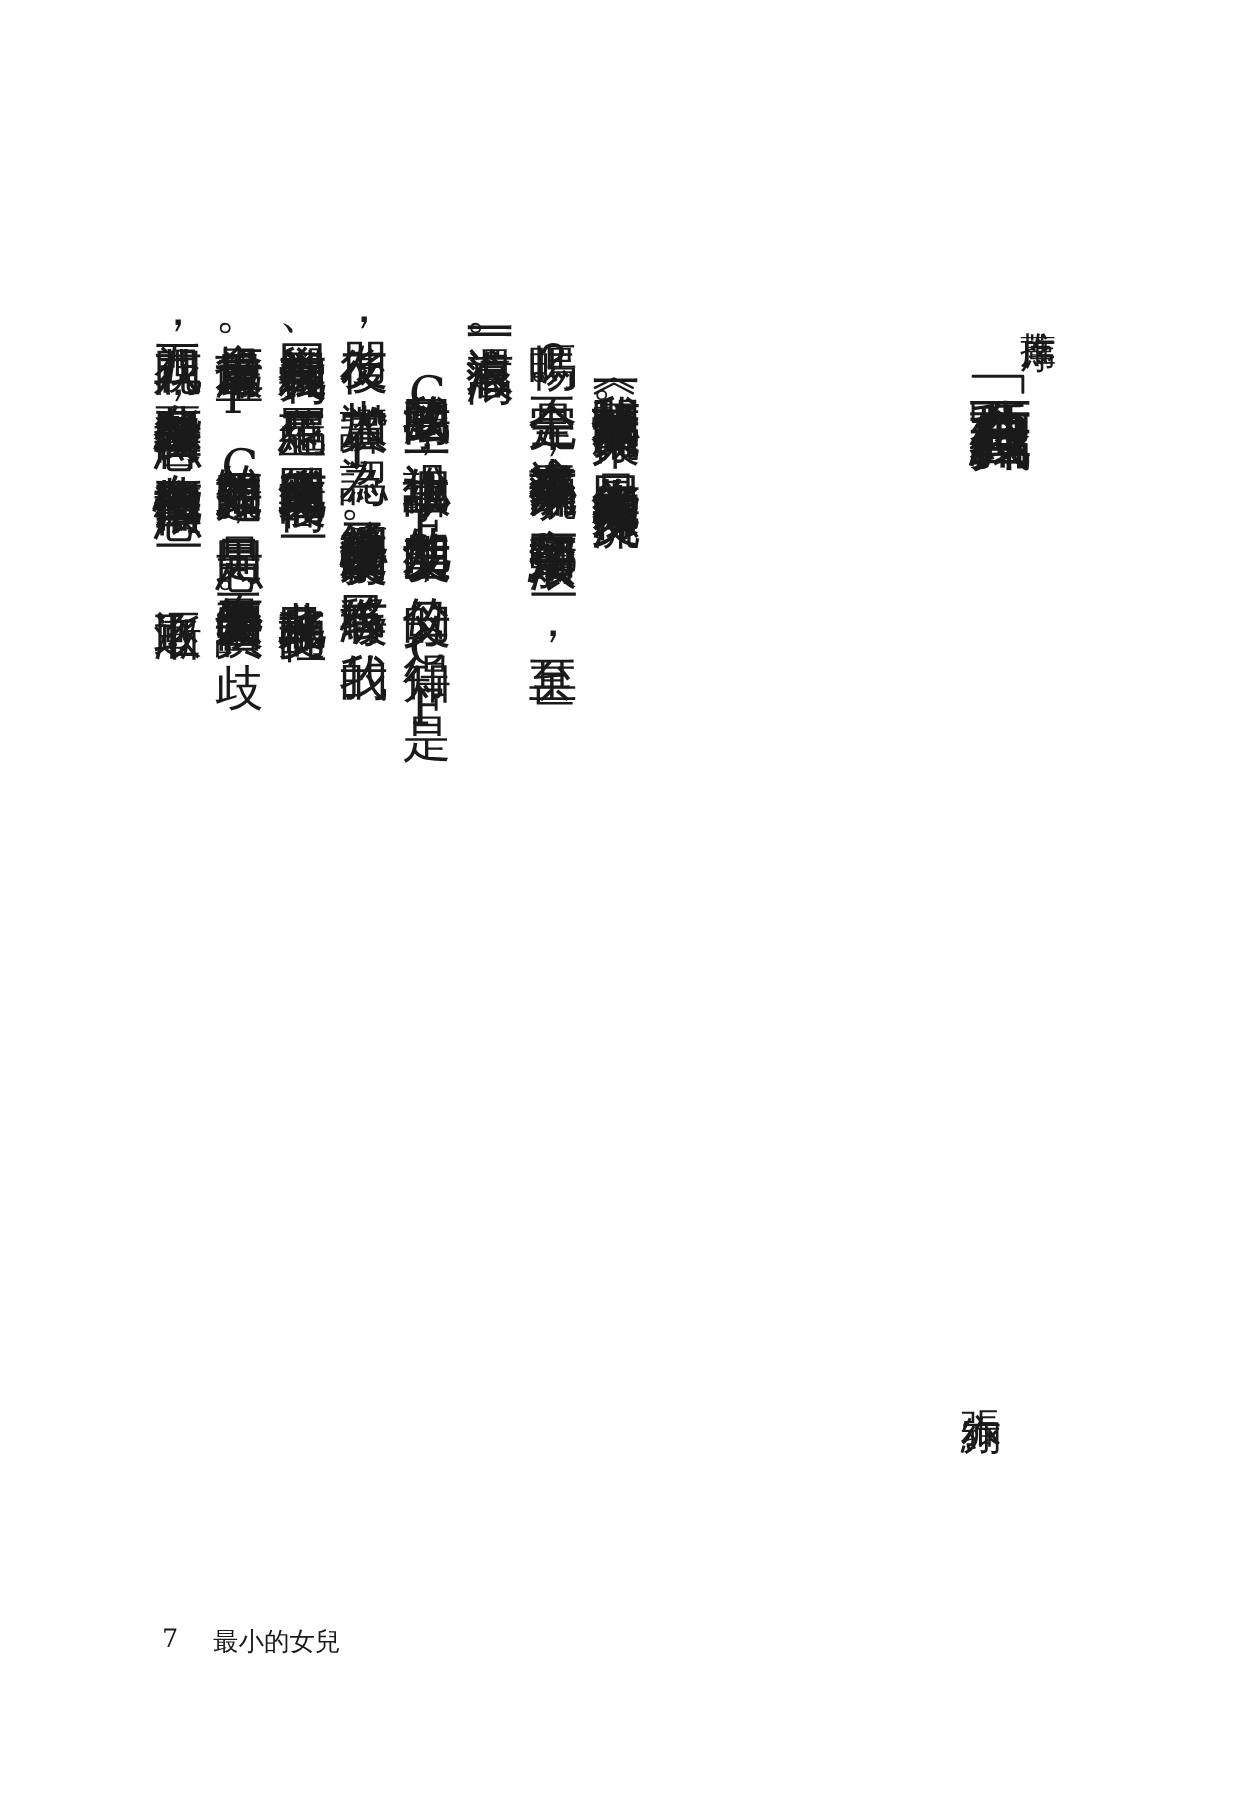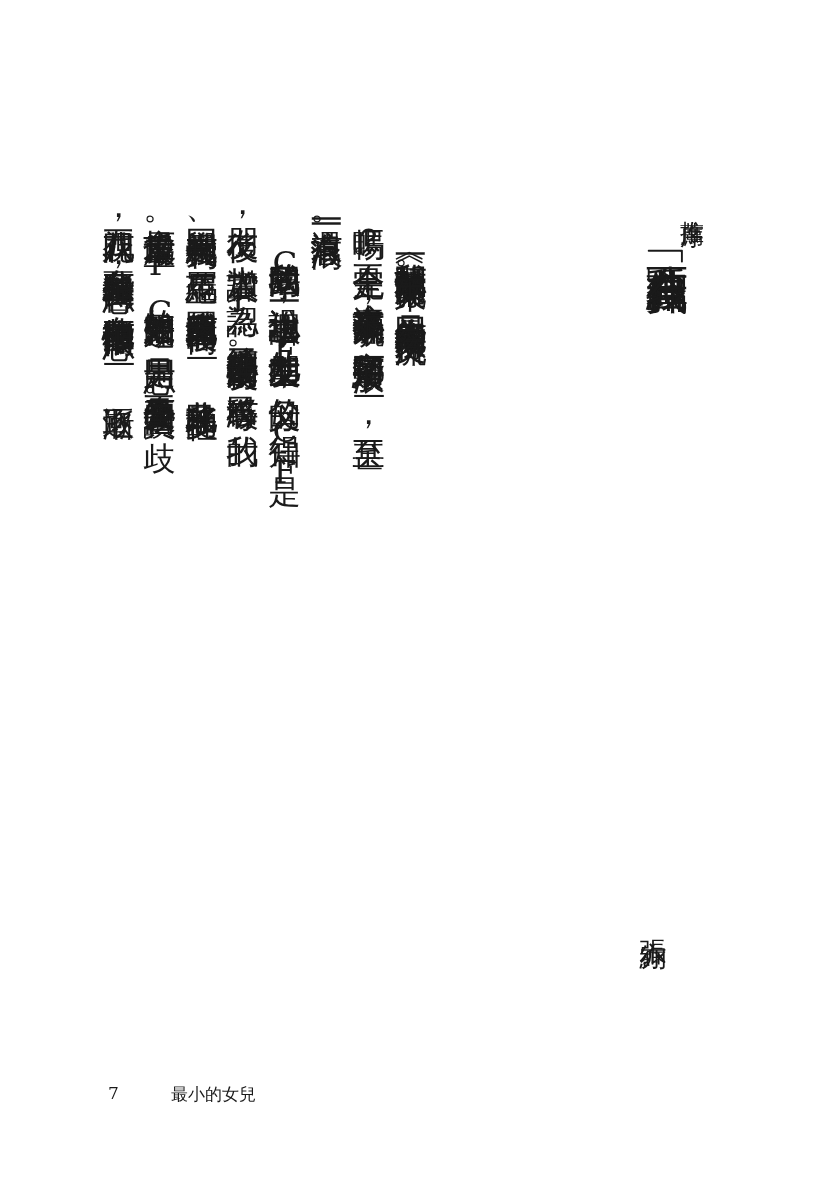--- a/index.html
+++ b/index.html
@@ -7,21 +7,21 @@
          font-family:"DejaVu Serif","Liberation Serif",serif; color:#1a1a1a; }
   .vcol { position:absolute; writing-mode:vertical-rl; text-orientation:upright;
           white-space:nowrap; }
   .body-col { top:203px; font-size:32.5px; line-height:42px; letter-spacing:1.2px;
               width:42px; }
   .label { top:202px; left:678px; font-size:24px; letter-spacing:1px; width:30px; }
   .title { top:233px; left:645px; font-size:42px; letter-spacing:1px; width:50px; }
   .author { top:918px; left:639px; font-size:27px; letter-spacing:2px; width:32px; }
   .footer { position:absolute; top:1083px; font-size:17px; }
   .pg { left:108px; }
-  .ft { left:171px; }
+  .ft { left:142px; }
 </style>
 </head>
 <body>
 
 <div>
   <div class="vcol label">推薦序</div>
   <div class="vcol title">八百萬種「自我介紹」</div>
   <div class="vcol author">張亦絢</div>
 
   <div>

